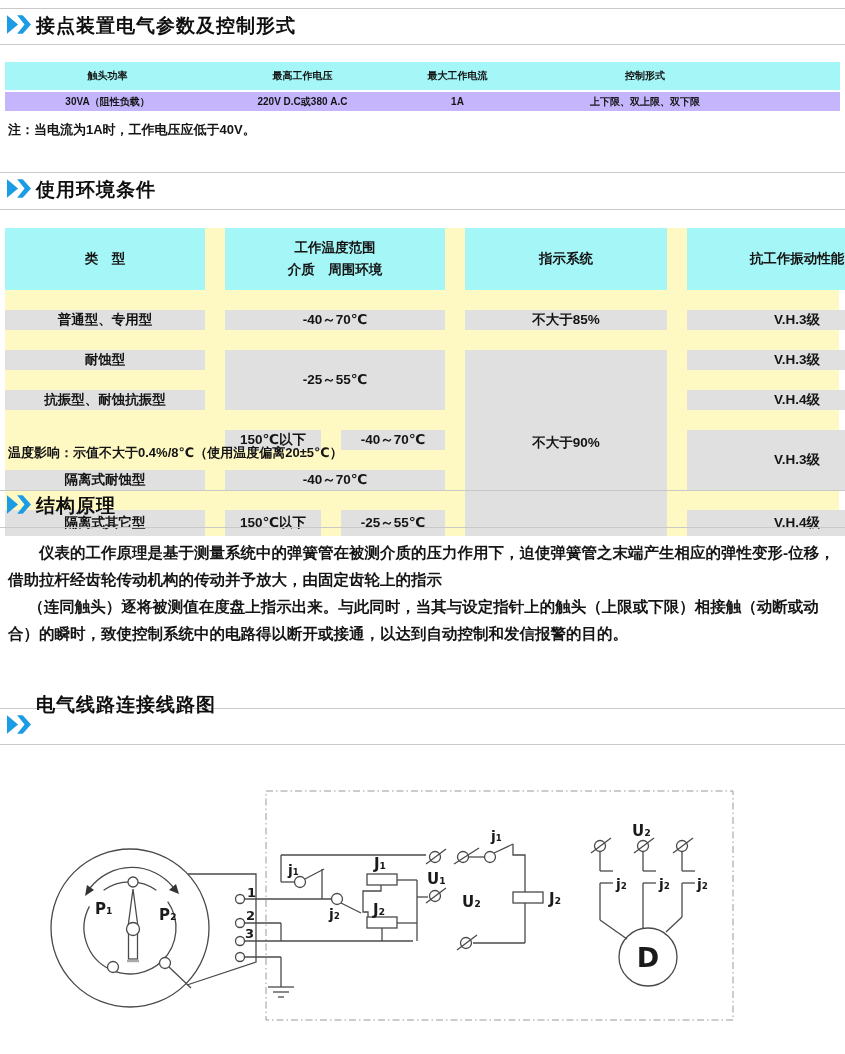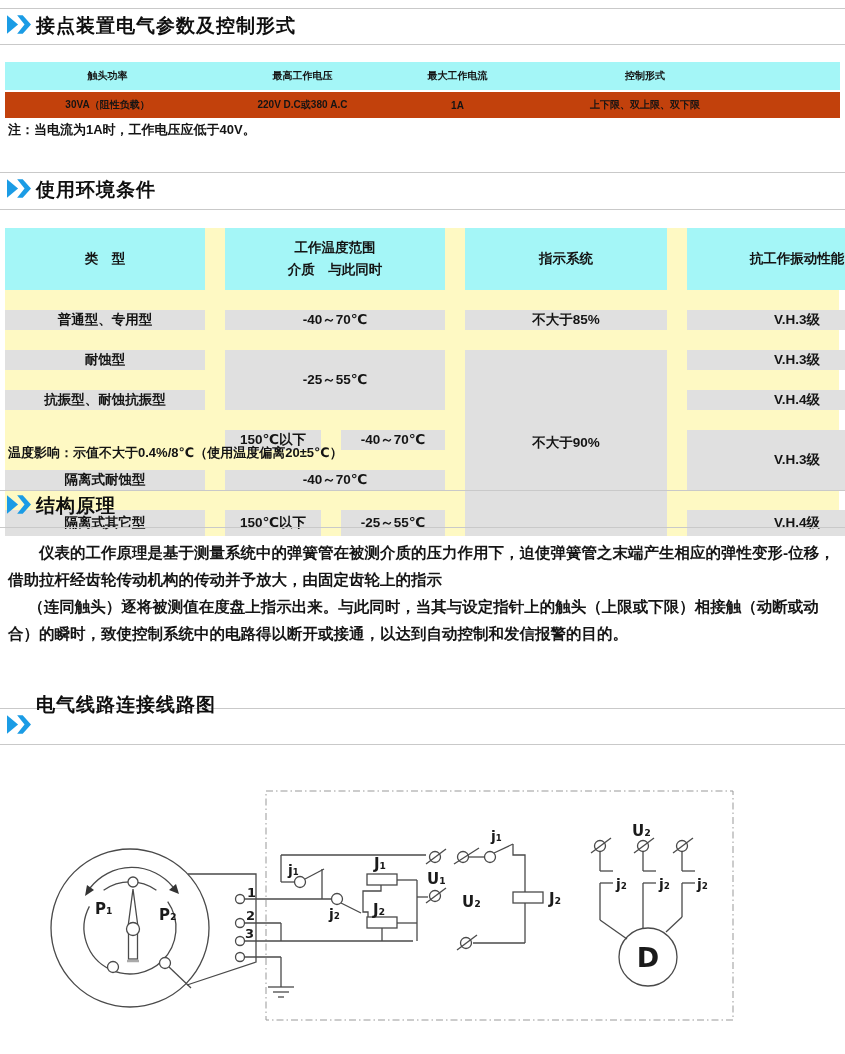--- a/index.html
+++ b/index.html
@@ -8,21 +8,21 @@
   .rule{position:absolute;left:0;width:845px;height:0;border-top:1px solid #c9c9c9;}
   .sec-title{position:absolute;left:36px;font-size:19px;font-weight:bold;color:#0f0f0f;
              letter-spacing:1px;white-space:nowrap;}
   .sec-icon{position:absolute;left:7px;width:24px;height:19px;}
   .note{position:absolute;left:8px;font-size:13px;font-weight:bold;color:#141414;white-space:nowrap;}
   
   .t1{position:absolute;left:5px;width:835px;display:grid;
       grid-template-columns:205px 185px 125px 250px 1fr;align-items:center;}
   .t1 div{text-align:center;font-size:10px;font-weight:bold;color:#141414;}
   .t1-head{top:62px;height:28px;background:#a4f6f7;}
-  .t1-row{top:92px;height:26px;background:#c2410c;}
+  .t1-row{top:92px;height:19px;background:#c4b5fd;}
   
   .t2{position:absolute;left:5px;top:228px;width:834px;display:grid;
       grid-template-columns:200px 96px 104px 202px 220px;
       grid-template-rows:62px 20px 20px 20px 20px 20px 26px;
       column-gap:3px;row-gap:2px;background:#fef9c3;gap:20px;}
   .t2 .cell{display:flex;flex-direction:column;align-items:center;justify-content:center;
             font-size:13.5px;font-weight:bold;color:#141414;line-height:1.6;}
   .cyan{background:#a4f6f7;}
   .gray{background:#e0e0e0;}
   
@@ -68,21 +68,21 @@
     <polygon points="0,0 12,10 0,20" fill="#1b9ce5"></polygon>
     <polygon points="11,0 17,0 26,10 17,20 11,20 19,10" fill="#1b9ce5"></polygon>
   </svg>
   <div class="sec-title" style="top:177px">使用环境条件</div>
   <div class="rule" style="top:209px"></div>
 
   <div class="t2">
     <div class="cell cyan" style="grid-area:1/1">类　型</div>
     <div class="cell cyan" style="grid-area:1/2/2/4">
       <div>工作温度范围</div>
-      <div>介质　与此同时</div>
+      <div>介质　周围环境</div>
     </div>
     <div class="cell cyan" style="grid-area:1/4">指示系统</div>
     <div class="cell cyan" style="grid-area:1/5">抗工作振动性能</div>
 
     <div class="cell gray" style="grid-area:2/1">普通型、专用型</div>
     <div class="cell gray" style="grid-area:2/2/3/4">-40～70℃</div>
     <div class="cell gray" style="grid-area:2/4">不大于85%</div>
     <div class="cell gray" style="grid-area:2/5">V.H.3级</div>
 
     <div class="cell gray" style="grid-area:3/1">耐蚀型</div>

